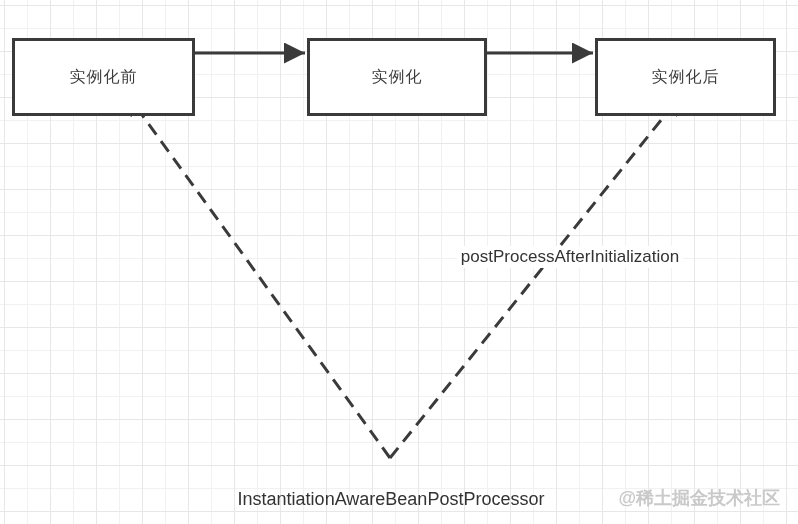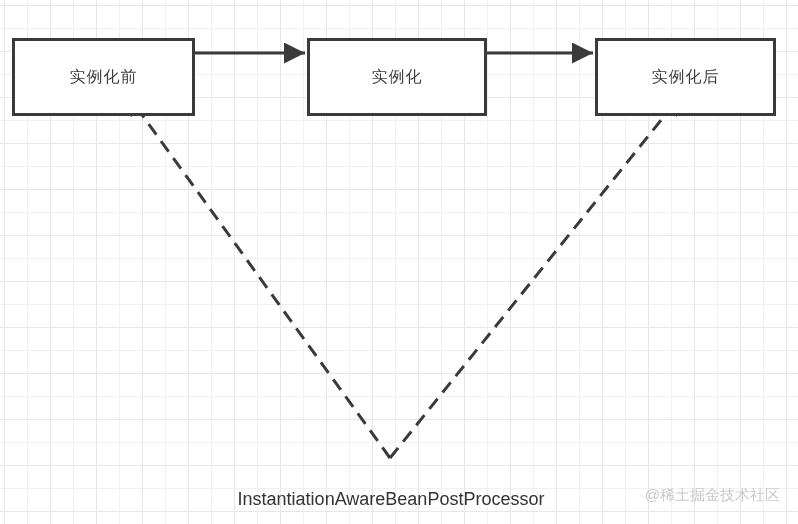--- a/index.html
+++ b/index.html
@@ -66,24 +66,25 @@
     font-size: 18px;
     color: #333333;
     white-space: nowrap;
     z-index: 2;
   }
 
   .watermark {
     position: absolute;
     right: 18px;
     top: 486px;
-    font-size: 15px;
+    font-size: 18px;
     color: #c9c9c9;
     white-space: nowrap;
     z-index: 2;
+    font-weight: bold;
   }
 </style>
 </head>
 <body>
 
 <div class="canvas">
 
   <svg class="wires" viewBox="0 0 798 524" xmlns="http://www.w3.org/2000/svg">
     <defs>
       <marker id="arrowhead" viewBox="0 0 10 10" refX="10" refY="5" markerWidth="7" markerHeight="7" orient="auto-start-reverse">
@@ -106,18 +107,19 @@
 
   <div class="node node-3">
     <span>实例化后</span>
   </div>
 
   <div class="node node-2">
     <span>实例化</span>
   </div>
 
 
+  <div class="edge-label edge-label-right">postProcessAfterInitialization</div>
 
   <div class="bottom-label">InstantiationAwareBeanPostProcessor</div>
 
   <div class="watermark">@稀土掘金技术社区</div>
 
 </div>
 
 </body></html>

